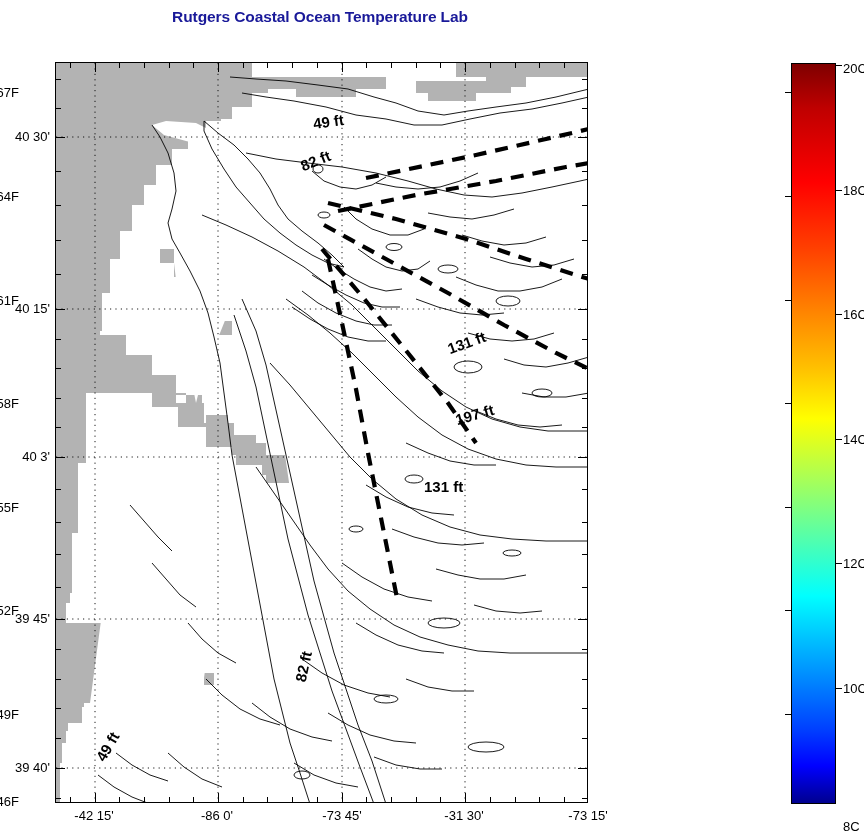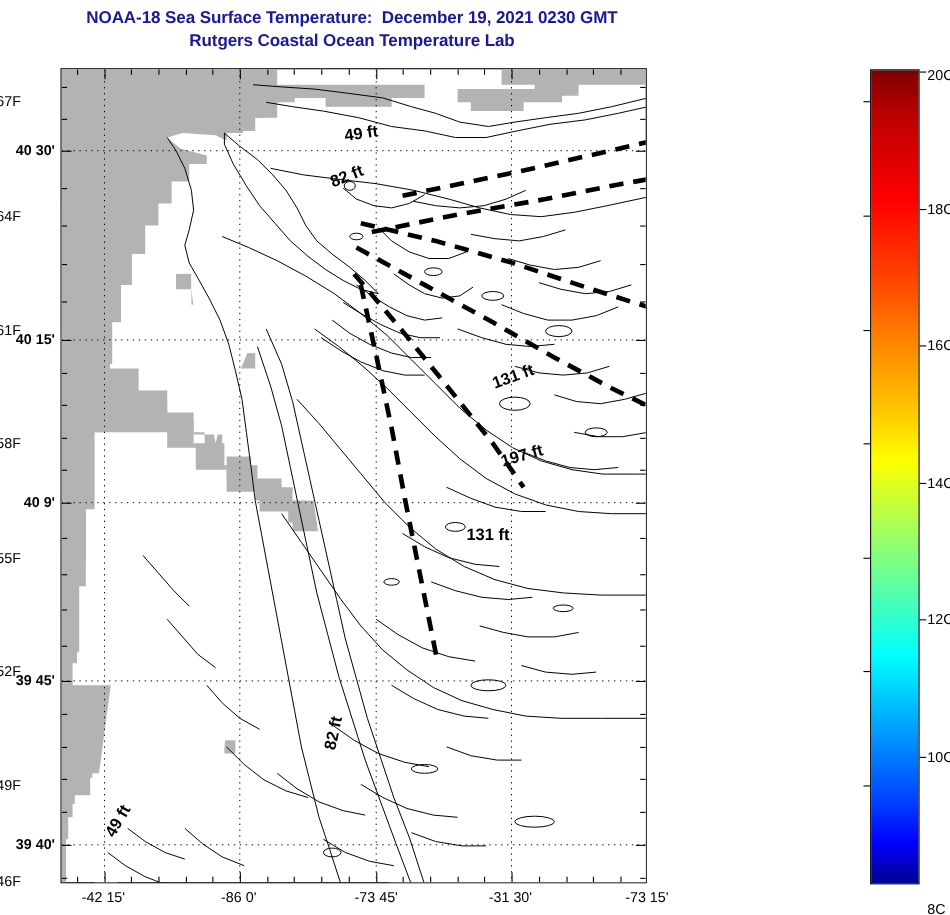--- a/index.html
+++ b/index.html
@@ -69,21 +69,21 @@
   }
   .ylabel {
     position: absolute;
     left: 50px;
     font-size: 13px;
     color: #000;
     transform: translateY(-50%);
     text-align: right;
     white-space: nowrap;
   }
-  .ylabel-inner { display: block; transform: translateX(-100%); font-weight: bold; }
+  .ylabel-inner { display: block; transform: translateX(-100%); }
 
   
   .depth-label {
     position: absolute;
     font-weight: bold;
     font-size: 15px;
     color: #000;
     white-space: nowrap;
     font-family: "Liberation Sans", sans-serif;
   }
@@ -128,21 +128,20 @@
     transform: translateY(-50%);
     white-space: nowrap;
   }
 </style>
 </head>
 <body>
 
 <div id="root">
 
   <div class="title-block">
-    <div class="title-line">NOAA-18 Sea Surface Temperature:  December 19, 2021 0230 GMT</div>
     <div class="title-line">Rutgers Coastal Ocean Temperature Lab</div>
   </div>
 
   <div id="plot">
 
     <svg id="map-svg" width="533" height="741" viewBox="0 0 533 741">
       <defs>
         <clipPath id="clipPlot">
             <rect x="0" y="0" width="533" height="741"></rect>
           </clipPath>
@@ -438,21 +437,21 @@
   </div>
 
   <div>
     <div class="ylabel" style="top:136px">
       <span class="ylabel-inner">40 30'</span>
     </div>
     <div class="ylabel" style="top:308px">
       <span class="ylabel-inner">40 15'</span>
     </div>
     <div class="ylabel" style="top:456px">
-      <span class="ylabel-inner">40 9'</span>
+      <span class="ylabel-inner">40 3'</span>
     </div>
     <div class="ylabel" style="top:618px">
       <span class="ylabel-inner">39 45'</span>
     </div>
     <div class="ylabel" style="top:767px">
       <span class="ylabel-inner">39 40'</span>
     </div>
   </div>
 
   <div id="cbar-wrap">

